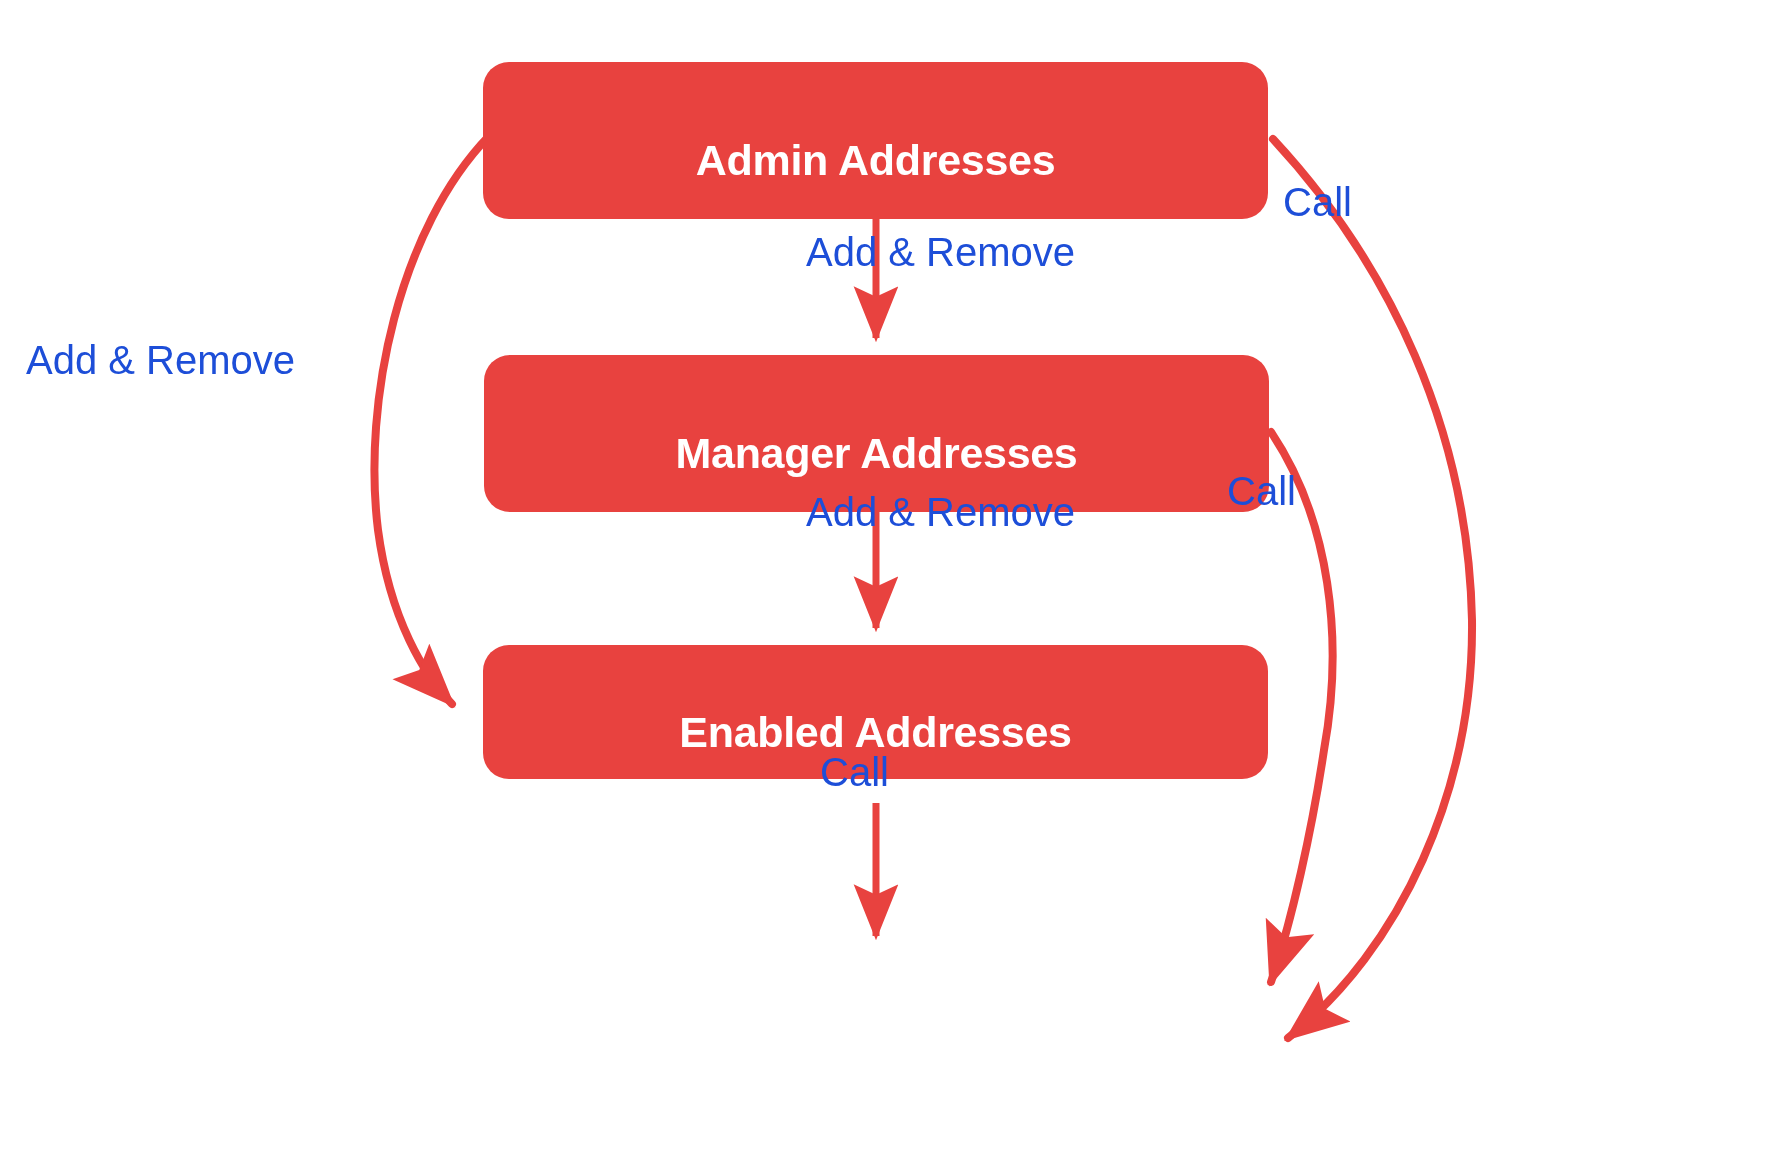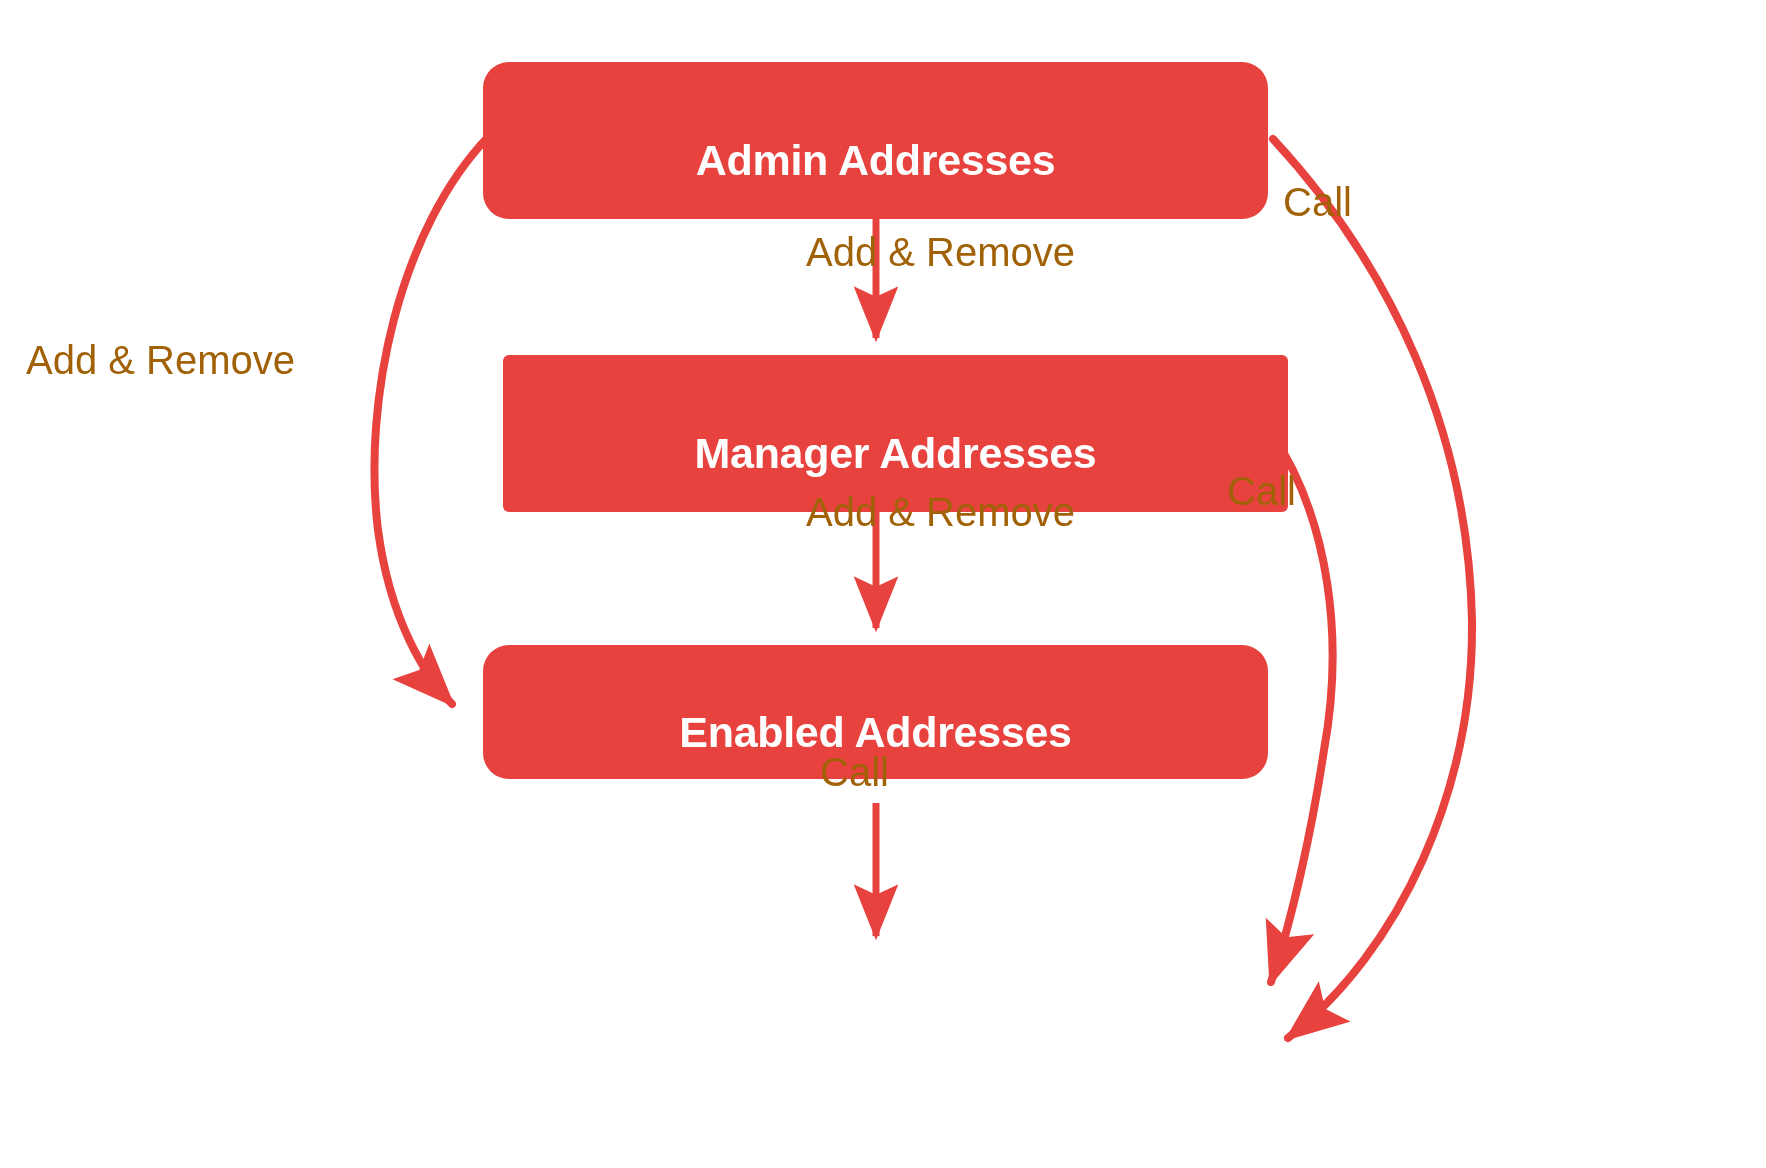--- a/index.html
+++ b/index.html
@@ -46,21 +46,21 @@
     white-space: nowrap;
     line-height: 1;
     user-select: none;
     margin-top: 40px;
   }
   .edge-label {
     position: absolute;
     font-family: "Liberation Sans", sans-serif;
     font-weight: normal;
     font-size: 40px;
-    color: #a16207;
+    color: #1d4ed8;
     white-space: nowrap;
     line-height: 1;
     user-select: none;
   }
 </style>
 </head>
 <body>
 
 <div id="diagram-root">
 
@@ -81,21 +81,21 @@
 
     <path d="M 1271,432 C 1330,520 1344,640 1324,750 C 1312,830 1292,920 1271,982" fill="none" stroke="#E8423F" stroke-width="8" stroke-linecap="round" marker-end="url(#arrowhead)"></path>
 
     <path d="M 1273,139 C 1390,265 1468,430 1472,620 C 1474,790 1400,950 1288,1038" fill="none" stroke="#E8423F" stroke-width="8" stroke-linecap="round" marker-end="url(#arrowhead)"></path>
   </svg>
 
   <div class="node" id="node-admin" style="left:483px; top:62px; width:785px; height:157px; background:#E8423F;">
     <span class="node-label">Admin Addresses</span>
   </div>
 
-  <div class="node" id="node-manager" style="left:503px; top:355px; width:785px; height:157px; background:#E8423F;border-radius:6px;">
+  <div class="node" id="node-manager" style="left:484px; top:355px; width:785px; height:157px; background:#E8423F;">
     <span class="node-label">Manager Addresses</span>
   </div>
 
   <div class="node" id="node-enabled" style="left:483px; top:645px; width:785px; height:134px; background:#E8423F;">
     <span class="node-label">Enabled Addresses</span>
   </div>
 
 
   <div class="edge-label" style="left:806px; top:232px;">Add &amp; Remove</div>
 

